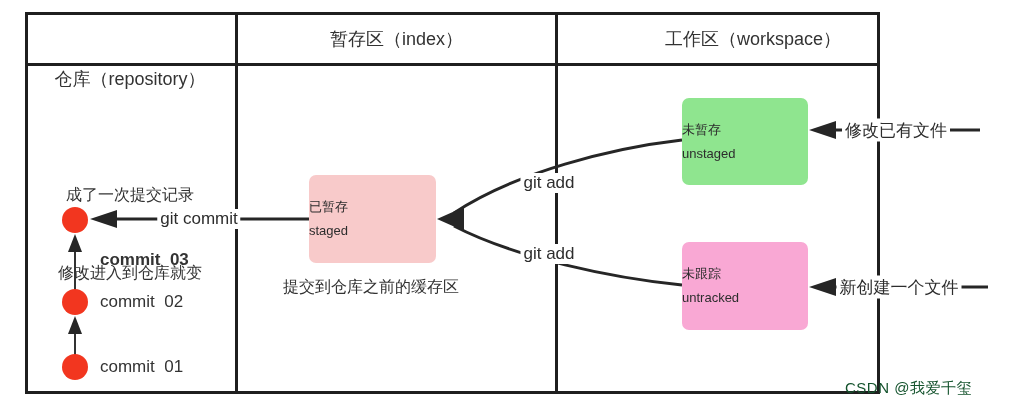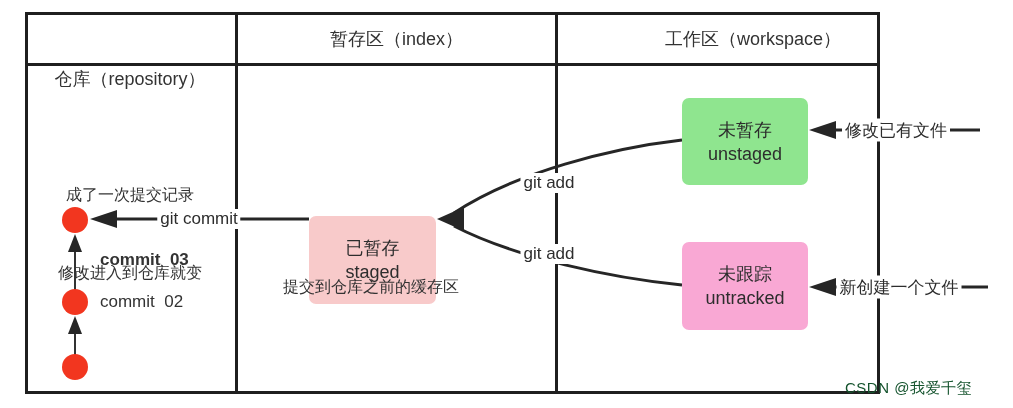--- a/index.html
+++ b/index.html
@@ -18,22 +18,22 @@
   .vline.v2{left:555px;}
   .hline{position:absolute;left:25px;top:63px;width:852px;height:3px;background:#1f1f1f;}
   
   .hdr{position:absolute;top:26px;height:26px;line-height:26px;text-align:center;font-size:18px;color:#333;}
   .hdr.h1{left:25px;width:210px;margin-top:40px;}
   .hdr.h2{left:238px;width:317px;}
   .hdr.h3{left:558px;width:294px;margin-left:48px;}
   
   svg.overlay{position:absolute;left:0;top:0;width:1013px;height:408px;}
   
-  .box{position:absolute;border-radius:7px;display:flex;flex-direction:column;align-items:center;justify-content:center;font-size:18px;line-height:24px;color:#2d2d2d;text-align:center;}
-  .box.pink{left:309px;top:175px;width:127px;height:88px;background:#f8caca;margin-top:41px;}
+  .box{position:absolute;border-radius:7px;display:flex;flex-direction:column;align-items:flex-start;justify-content:center;font-size:13px;line-height:24px;color:#2d2d2d;text-align:center;}
+  .box.pink{left:309px;top:175px;width:127px;height:88px;background:#f8caca;}
   .box.green1{left:682px;top:98px;width:126px;height:87px;background:#8fe58f;}
   .box.green2{left:682px;top:242px;width:126px;height:88px;background:#f9a8d4;}
   
   .linelabel{position:absolute;transform:translate(-50%,-50%);background:#fff;padding:0 3px;font-size:17px;color:#2d2d2d;white-space:pre;}
   
   .note{position:absolute;left:130px;top:130px;transform:translateX(-50%);text-align:center;font-size:16px;line-height:26px;color:#333;white-space:pre;}
   .caption{position:absolute;left:371px;top:287px;transform:translate(-50%,-50%);font-size:16px;color:#333;white-space:pre;}
   .commitlabel{position:absolute;left:100px;transform:translateY(-50%);font-size:17px;color:#333;white-space:pre;}
   .watermark{position:absolute;left:845px;top:379px;font-size:15px;color:#14532d;letter-spacing:0.5px;white-space:pre;}
 </style>
@@ -75,20 +75,21 @@
     <polygon points="809,287 836,278 836,296" fill="#262626"></polygon>
   </svg>
 
   <div class="note">
     <div>成了一次提交记录</div>
     <div>修改进入到仓库就变</div>
   </div>
   <div class="linelabel" style="left:199px;top:219px;">git commit</div>
   <div class="commitlabel" style="top:260px;font-weight:bold;">commit  03</div>
   <div class="commitlabel" style="top:302px;text-align:right;">commit  02</div>
+  <div class="commitlabel" style="top:367px;">commit  01</div>
 
   <div class="box pink">
     <div>已暂存</div>
     <div>staged</div>
   </div>
   <div class="caption">提交到仓库之前的缓存区</div>
   <div class="linelabel" style="left:549px;top:183px;">git add</div>
   <div class="linelabel" style="left:549px;top:254px;">git add</div>
 
   <div class="box green1">

